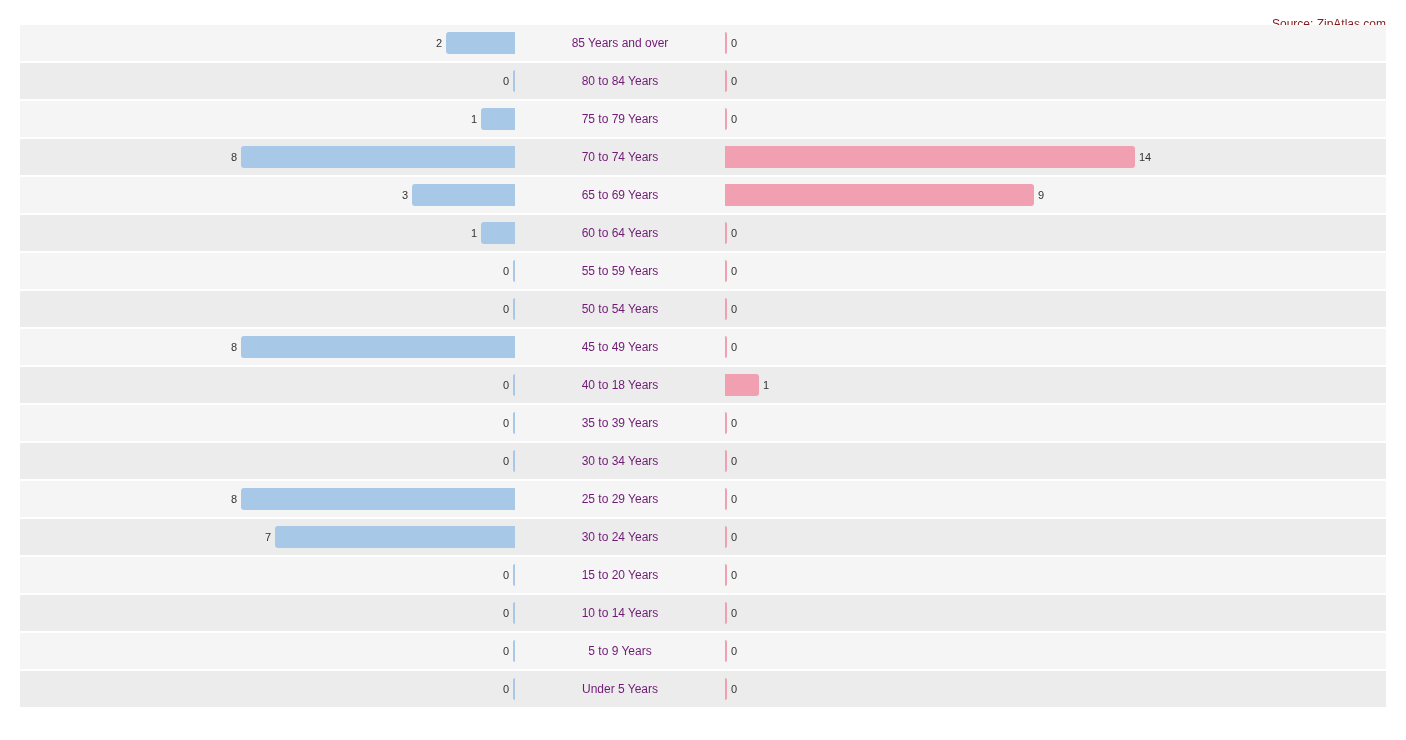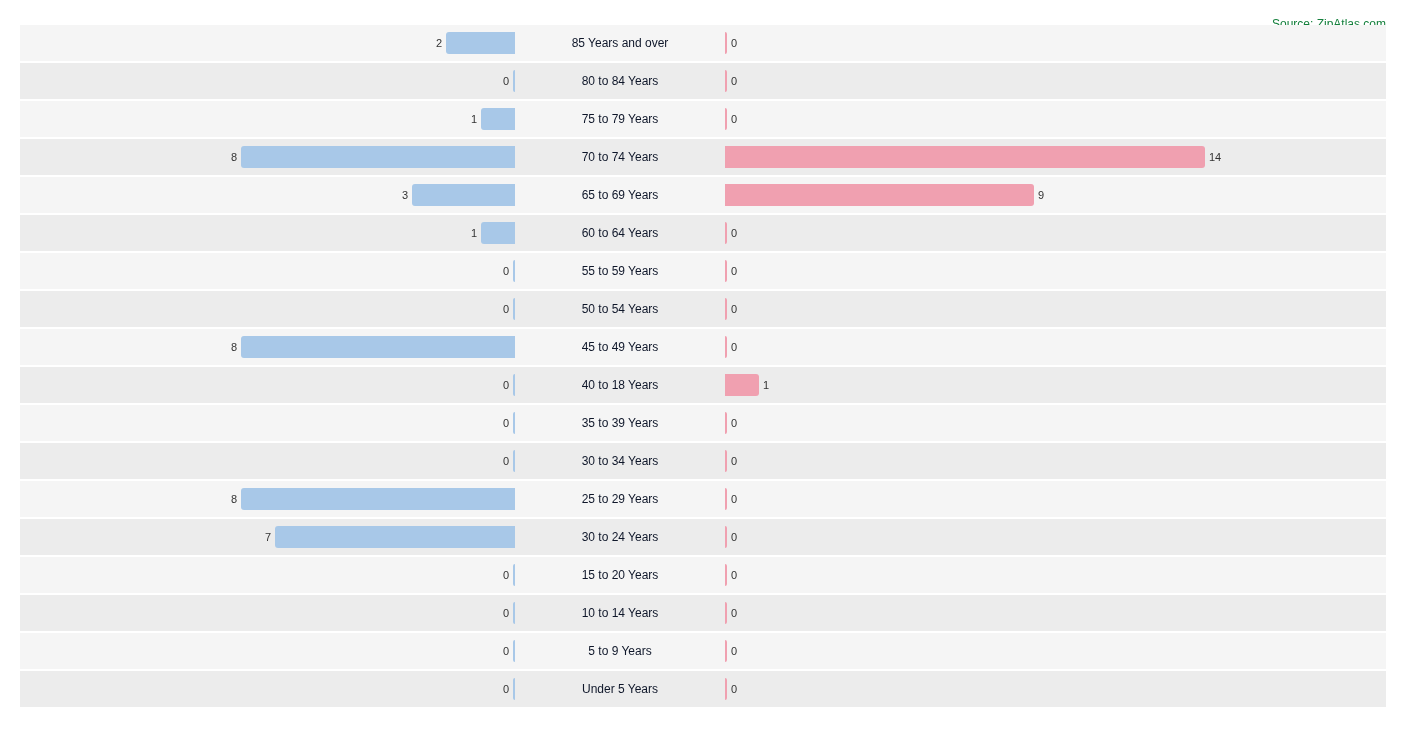--- a/index.html
+++ b/index.html
@@ -22,21 +22,21 @@
       color: #333;
       margin-bottom: 10px;
       text-transform: uppercase;
       letter-spacing: 0.5px;
     }
     .source {
       position: absolute;
       top: 17px;
       right: 20px;
       font-size: 12px;
-      color: #15803d;
+      color: #7f1d1d;
     }
     .chart-area {
       position: relative;
       width: 100%;
       height: 620px;
       margin-top: 5px;
     }
     .bar-row {
       display: flex;
       align-items: center;
@@ -63,21 +63,21 @@
       align-items: center;
       justify-content: flex-start;
       width: 500px;
       height: 100%;
       padding-left: 5px;
     }
     .center-label {
       width: 200px;
       text-align: center;
       font-size: 12px;
-      color: #0f172a;
+      color: #701a75;
       font-weight: normal;
       z-index: 2;
       padding: 0 5px;
       white-space: nowrap;
     }
     .male-bar {
       height: 22px;
       background: #a8c8e8;
       border-radius: 3px 0 0 3px;
       display: flex;
@@ -189,21 +189,21 @@
       </div>
     </div>
       <div class="bar-row">
       <div class="left-section">
         <div class="male-bar" style="width:274px">
           <span class="male-value">8</span>
         </div>
       </div>
       <div class="center-label">70 to 74 Years</div>
       <div class="right-section">
-        <div class="female-bar" style="width:480px">
+        <div class="female-bar" style="width:410px">
           <span class="female-value">14</span>
         </div>
       </div>
     </div>
       <div class="bar-row">
       <div class="left-section">
         <div class="male-bar" style="width:103px">
           <span class="male-value">3</span>
         </div>
       </div>

